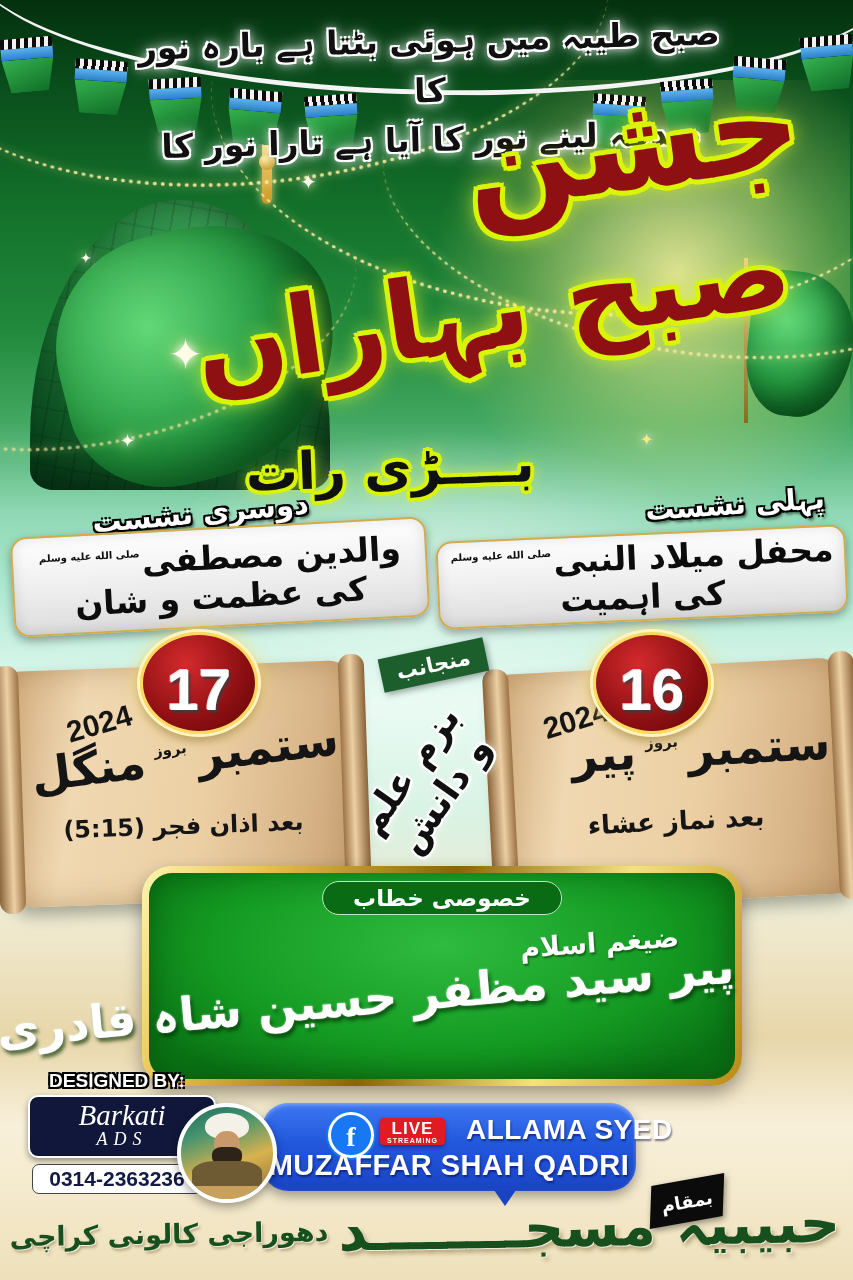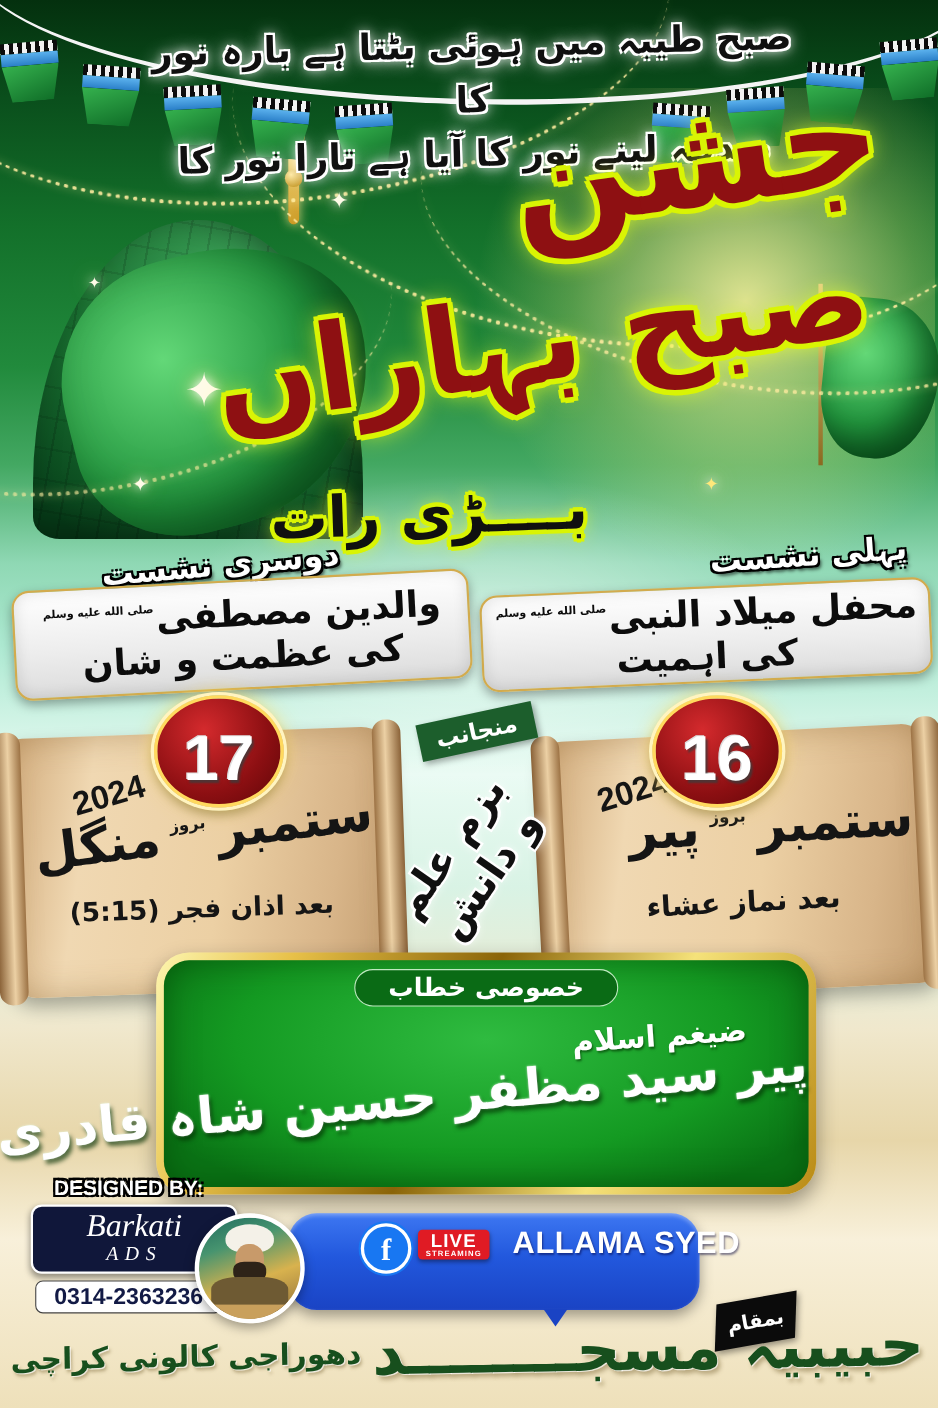--- a/index.html
+++ b/index.html
@@ -322,20 +322,21 @@
 
   <div class="livebar">
     <div class="fbcircle">
       <span class="f">f</span>
     </div>
     <div class="livebadge">
       <div class="lv">LIVE</div>
       <div class="st">STREAMING</div>
     </div>
     <div class="lb-l1">ALLAMA SYED</div>
+    <div class="lb-l2">MUZAFFAR SHAH QADRI</div>
   </div>
 
   <div class="venue-tag">
     <span class="t urdu">بمقام</span>
   </div>
   <div class="venue-line">
     <span class="big urdu">حبیبیہ مسجــــــــد</span>
     <span class="small urdu">دھوراجی کالونی کراچی</span>
   </div>
 

